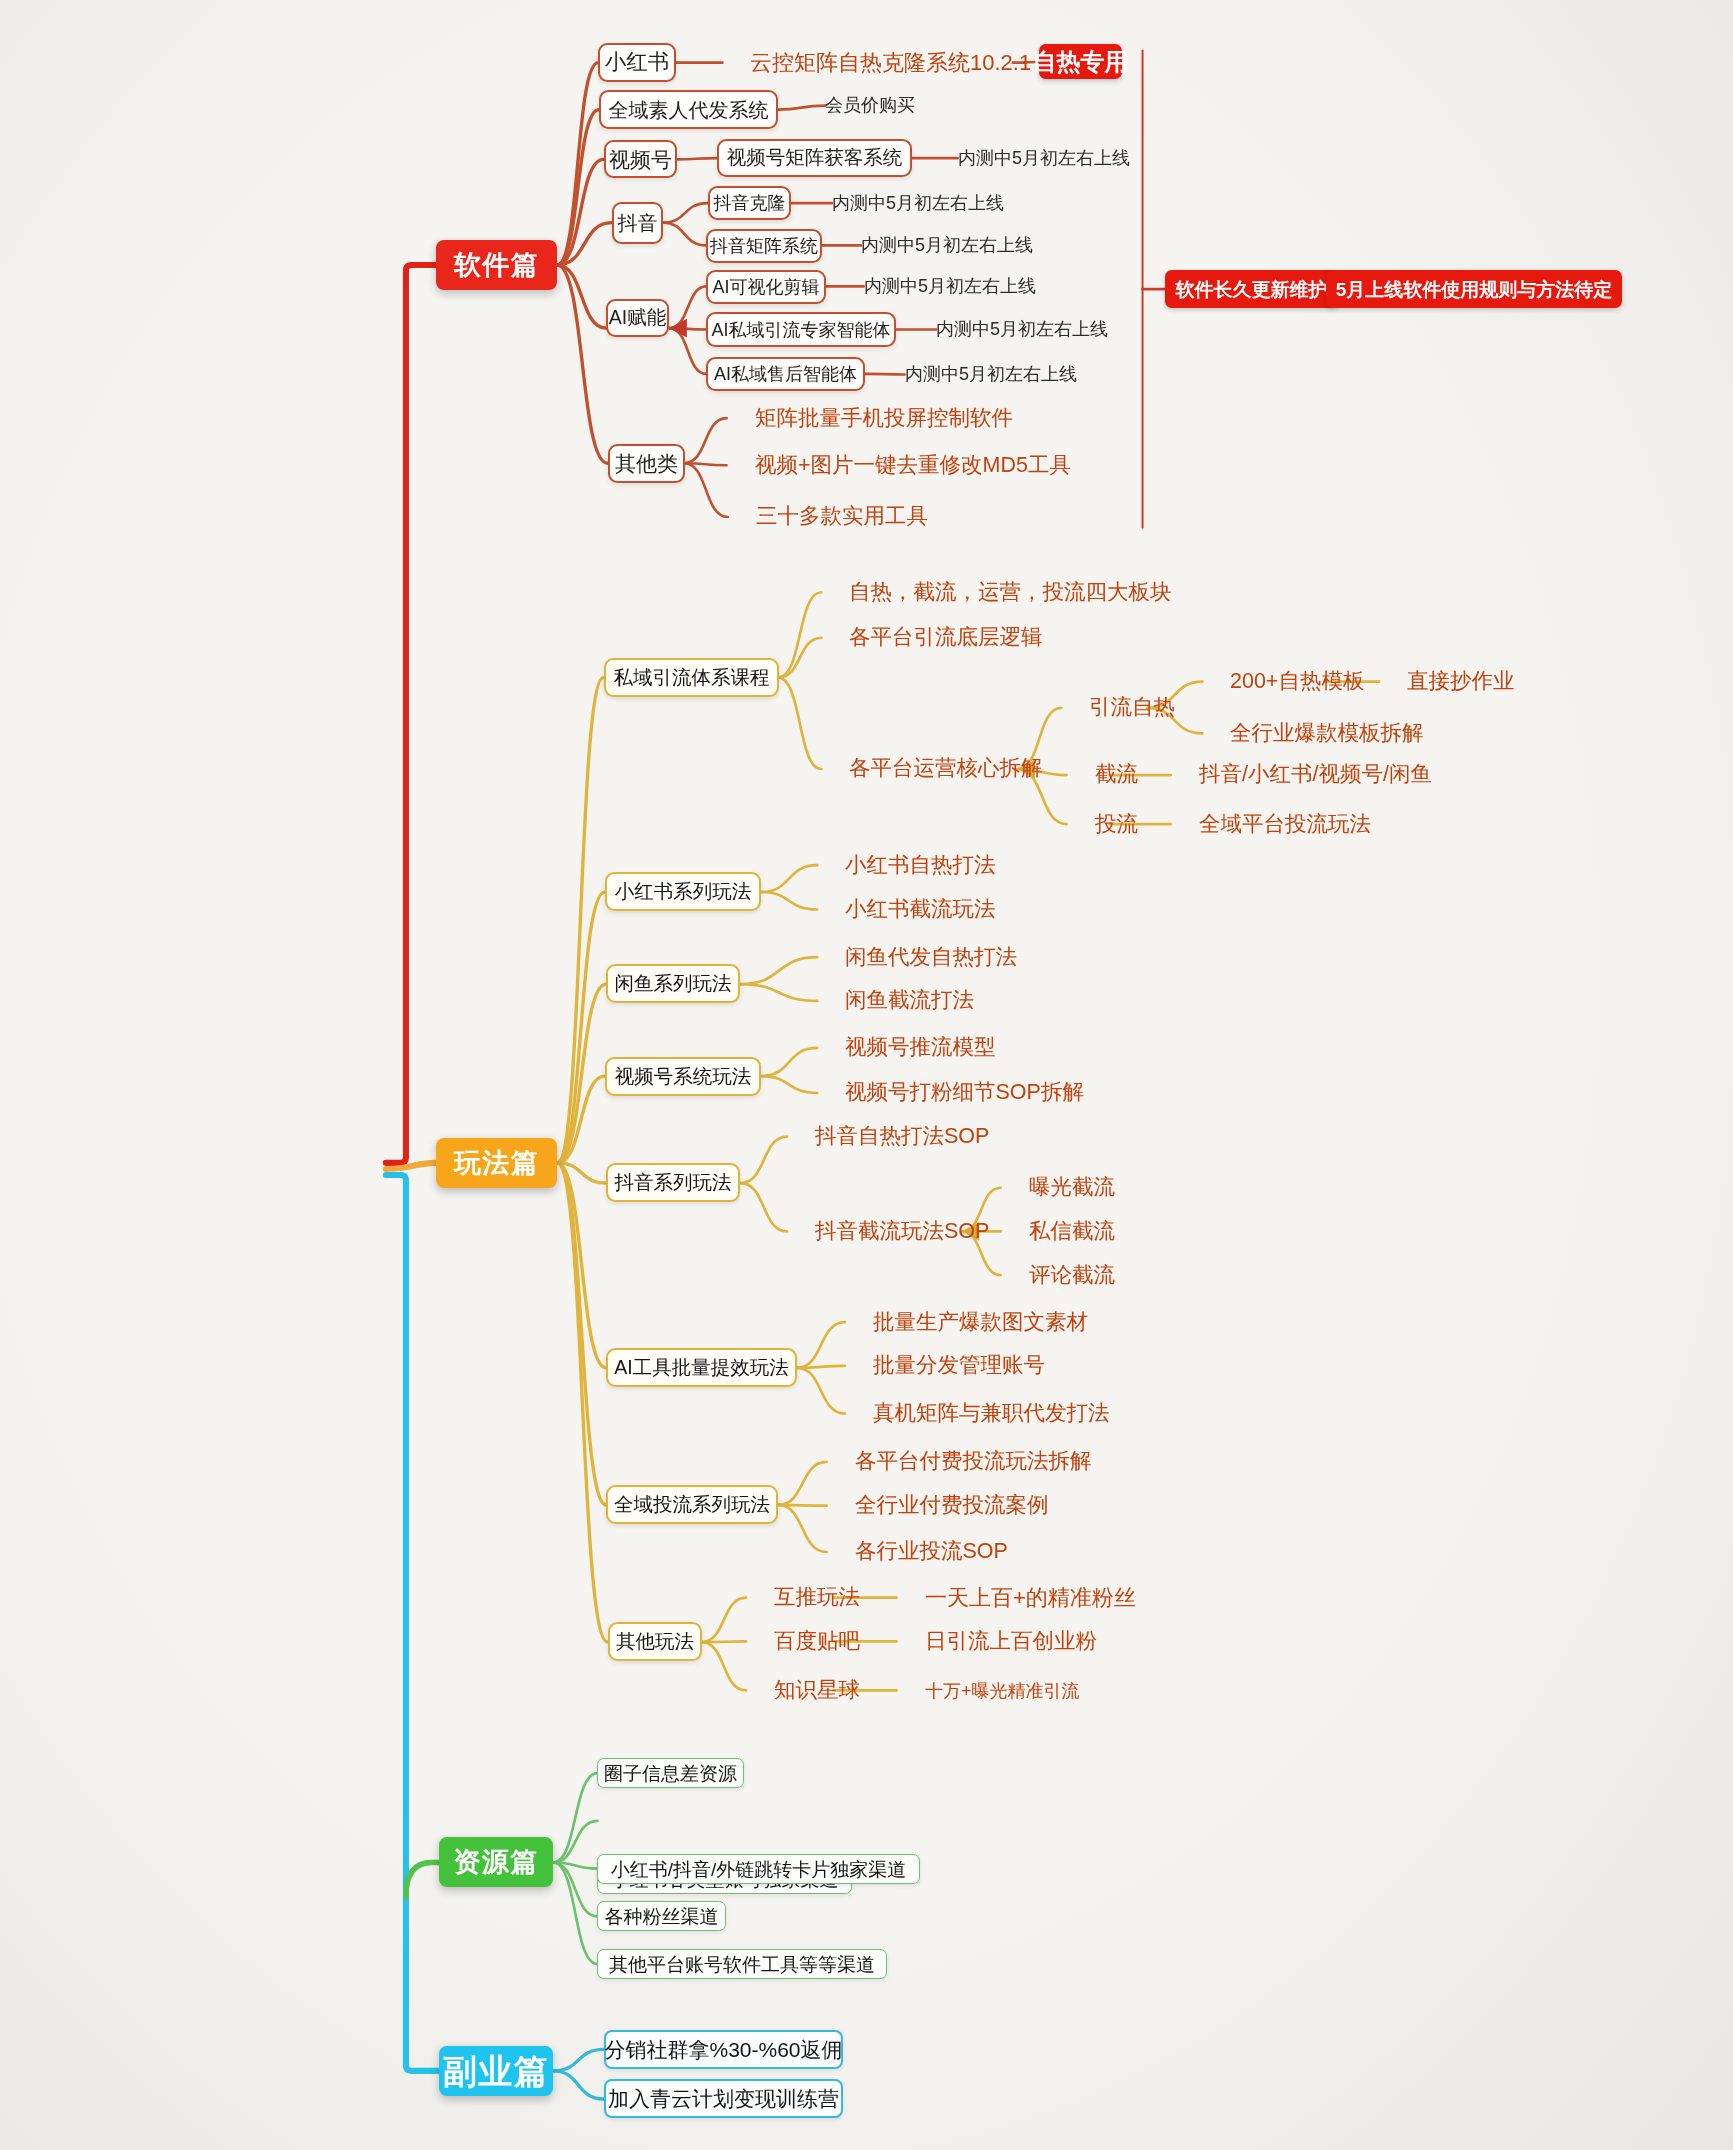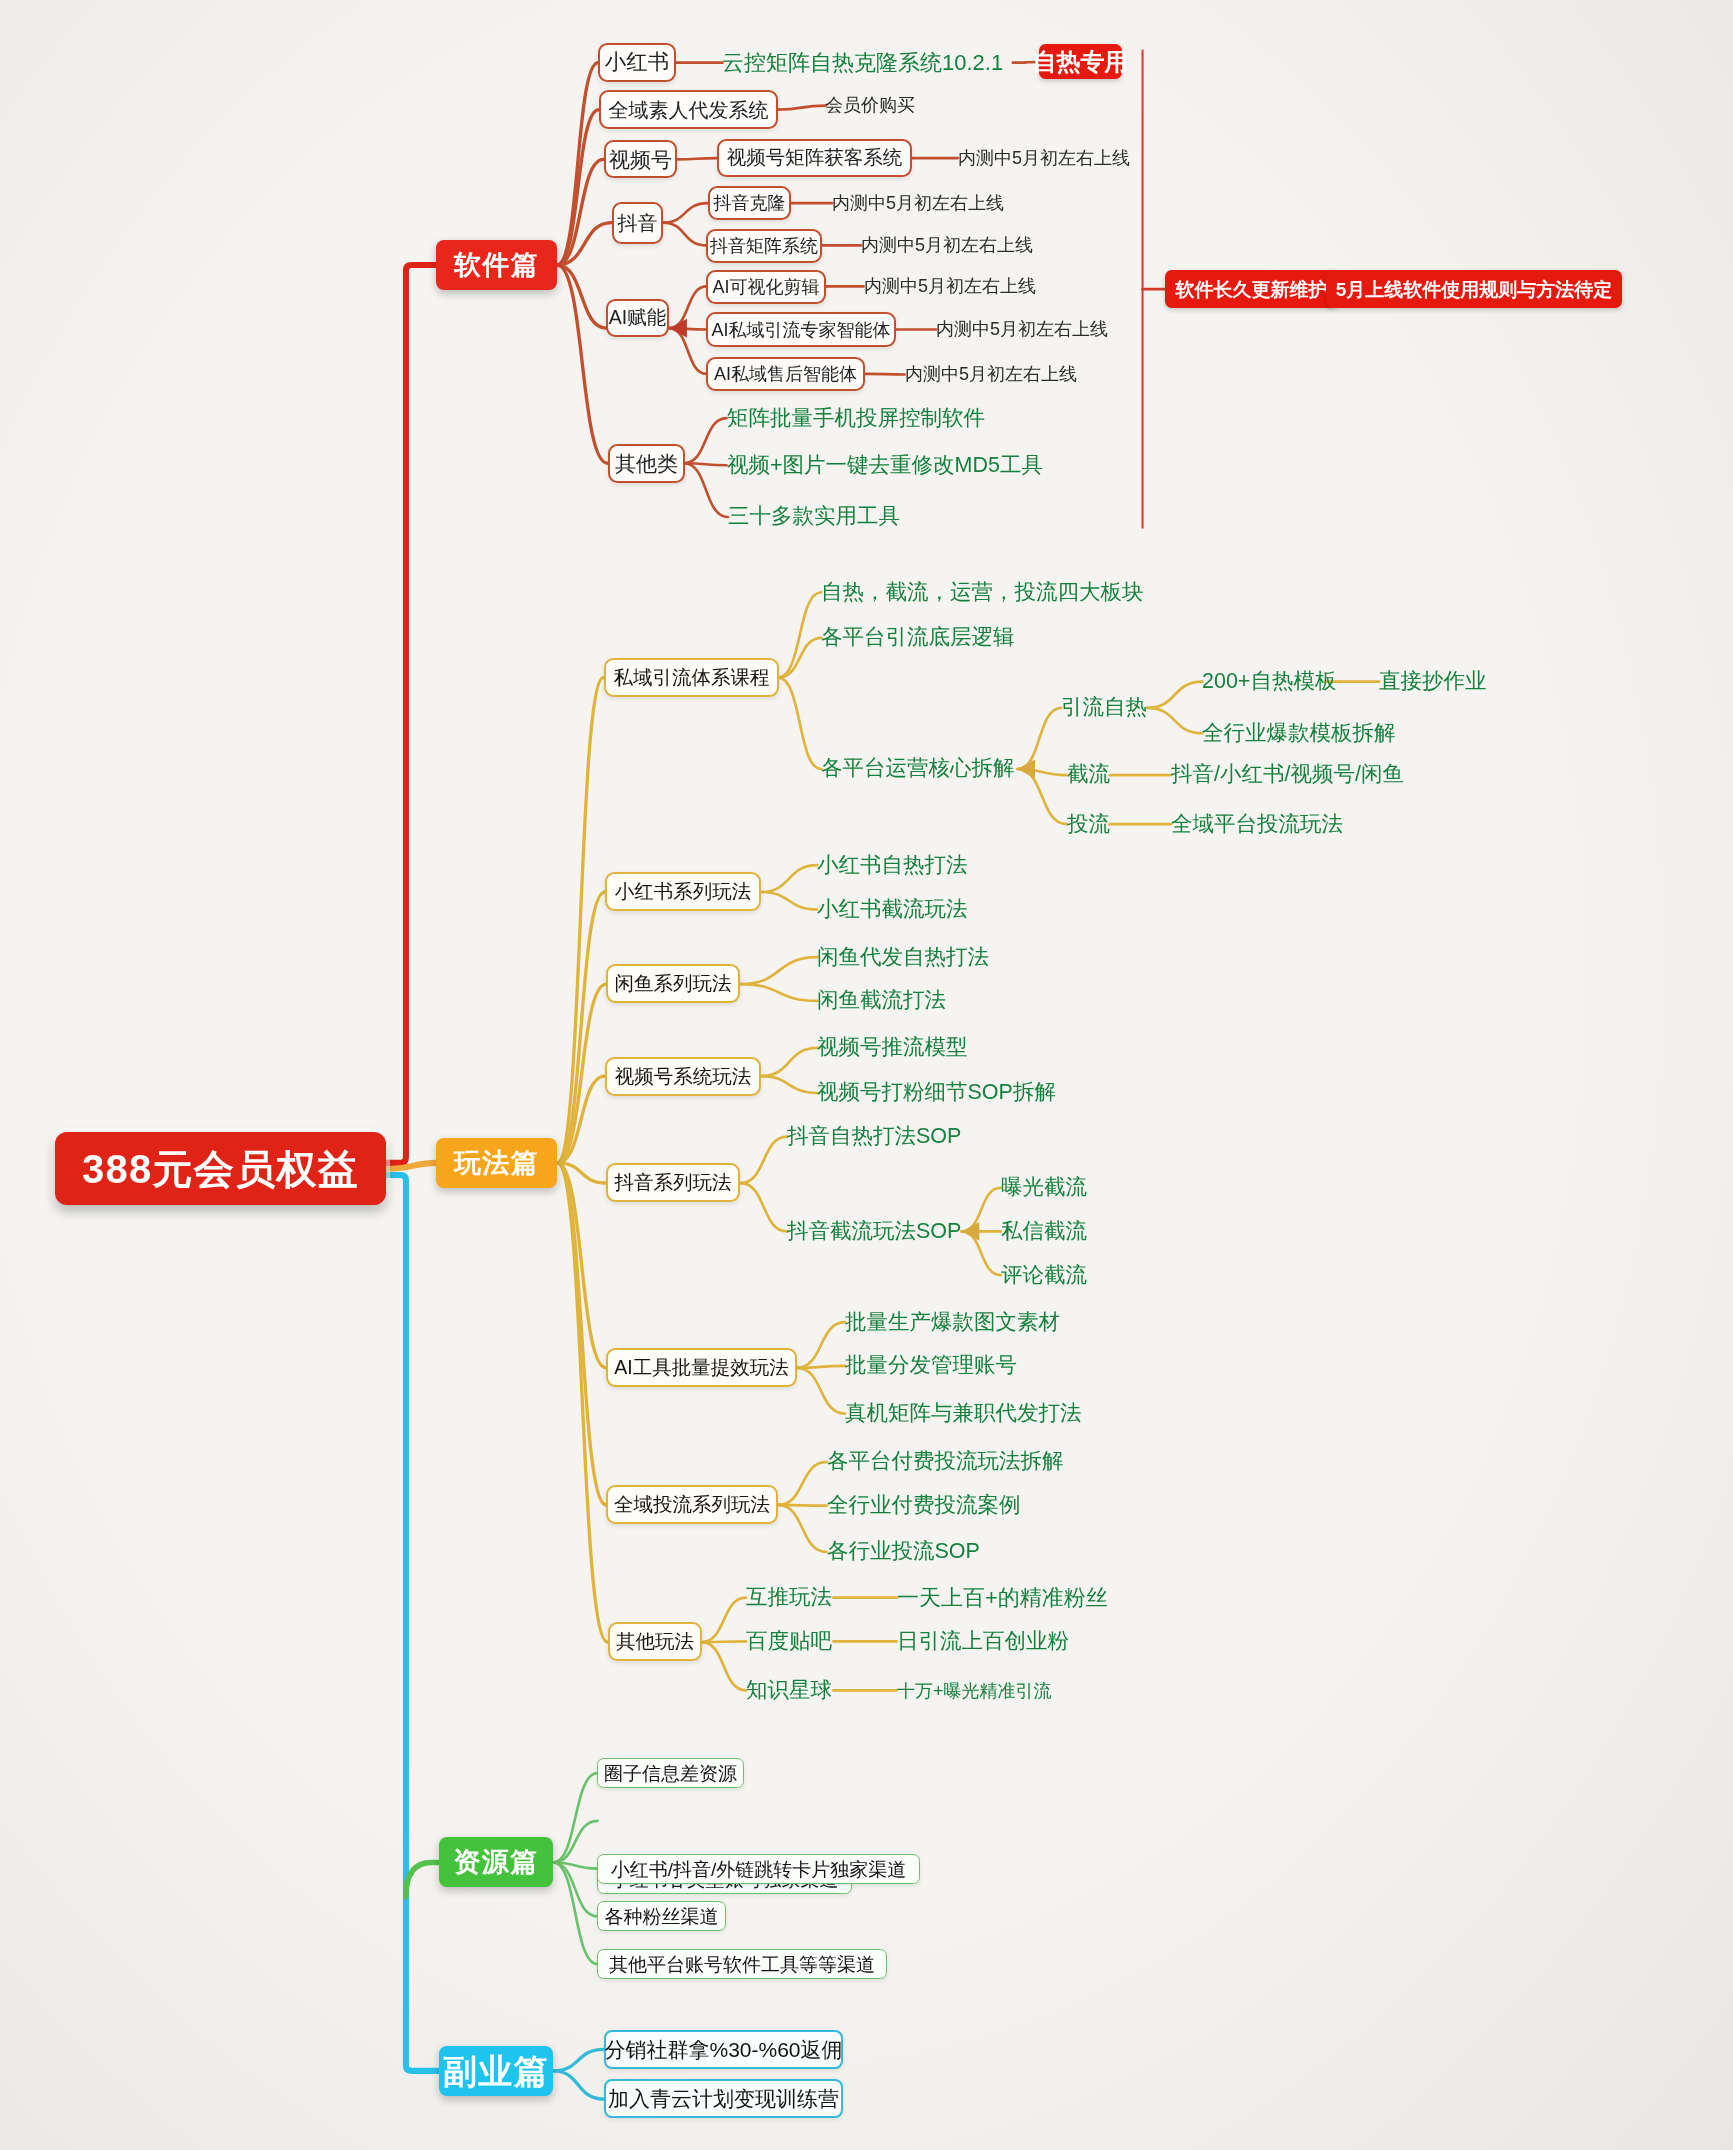--- a/index.html
+++ b/index.html
@@ -25,21 +25,21 @@
   .branch{color:#fff;font-weight:bold;border-radius:8px;box-shadow:0 3.4px 8px rgba(0,0,0,.22);letter-spacing:1.3px;}
   .bg-soft{background:var(--branch-soft);}
   .bg-play{background:var(--branch-play);}
   .bg-res{background:var(--branch-res);}
   .bg-side{background:var(--branch-side);}
   .sbox{background:var(--box-bg);border:2px solid var(--line-soft);border-radius:9.4px;color:#1f1f1f;box-shadow:0 2px 5.4px rgba(0,0,0,.10);}
   .gbox{background:#fffdf6;border:2px solid var(--line-gold);border-radius:9.4px;color:#141414;box-shadow:0 2px 5.4px rgba(0,0,0,.10);}
   .grbox{background:#fcfefc;border:1.3px solid var(--line-green);border-radius:6.7px;color:#141414;box-shadow:0 1.3px 4px rgba(0,0,0,.08);}
   .cybox{background:#fafdfe;border:2px solid var(--line-cyan);border-radius:8px;color:#141414;box-shadow:0 1.3px 4px rgba(0,0,0,.08);}
   .badge{background:var(--red);color:#fff;font-weight:bold;border-radius:6.7px;box-shadow:0 2px 5.4px rgba(0,0,0,.2);}
-  .leaf{justify-content:flex-start;color:#15803d;}
+  .leaf{justify-content:flex-start;color:#c2410c;margin-left:28px;}
   .note{justify-content:flex-start;color:#2b2b2b;}
 </style>
 </head>
 <body style="background: radial-gradient(at 45% 45%, rgb(245, 244, 241) 55%, rgb(233, 231, 227) 100%);">
 
 <div id="canvas">
   <svg id="edges" width="1734" height="2151" viewBox="0 0 2580 3200">
       <path d="M 574 1730 L 596 1730 Q 604 1730 604 1722 L 604 402 Q 604 394 612 394 L 649 394" fill="none" stroke="#e02317" stroke-width="9" stroke-linecap="round"></path>
       <path d="M 574 1739 C 612 1739 618 1730 649 1730" fill="none" stroke="#f2a93b" stroke-width="9" stroke-linecap="round"></path>
       <path d="M 574 1748 L 596 1748 Q 604 1748 604 1756 L 604 3073 Q 604 3081 612 3081 L 653 3081" fill="none" stroke="#27c0e8" stroke-width="9" stroke-linecap="round"></path>
@@ -118,21 +118,20 @@
       <path d="M 823 2771 C 859.3 2771, 852.7 2780, 889 2780" fill="none" stroke="#6cc26c" stroke-width="4" stroke-linecap="round"></path>
       <path d="M 823 2771 C 859.3 2771, 852.7 2851, 889 2851" fill="none" stroke="#6cc26c" stroke-width="4" stroke-linecap="round"></path>
       <path d="M 823 2771 C 859.3 2771, 852.7 2922, 889 2922" fill="none" stroke="#6cc26c" stroke-width="4" stroke-linecap="round"></path>
       <path d="M 823 3081 C 864.25 3081, 856.75 3049, 898 3049" fill="none" stroke="#35b9d9" stroke-width="5" stroke-linecap="round"></path>
       <path d="M 823 3081 C 864.25 3081, 856.75 3123, 898 3123" fill="none" stroke="#35b9d9" stroke-width="5" stroke-linecap="round"></path>
       <polygon points="996,488 1022,474 1022,502" fill="#c0392b"></polygon>
       <polygon points="1514,1144 1540,1130 1540,1158" fill="#d8a93c"></polygon>
       <polygon points="1431,1832 1457,1818 1457,1846" fill="#d8a93c"></polygon>
     </svg>
 
-<div class="node root" style="left: 55px; top: 1132px; width: 331px; height: 73px; font-size: 40px;">388元会员权益</div>
     <div class="node branch bg-soft" style="left: 436px; top: 240px; width: 121px; height: 50px; font-size: 27px;">软件篇</div>
     <div class="node branch bg-play" style="left: 436px; top: 1138px; width: 121px; height: 50px; font-size: 27px;">玩法篇</div>
     <div class="node branch bg-res" style="left: 439px; top: 1837px; width: 114px; height: 50px; font-size: 27px;">资源篇</div>
     <div class="node branch bg-side" style="left: 439px; top: 2046px; width: 114px; height: 50px; font-size: 34px;">副业篇</div>
     <div class="node sbox" style="left: 598px; top: 43px; width: 78px; height: 39px; font-size: 21.5px;">小红书</div>
     <div class="node leaf" style="left: 722px; top: 49px; width: 290px; height: 27px; font-size: 22px;">云控矩阵自热克隆系统10.2.1</div>
     <div class="node badge" style="left: 1039px; top: 44px; width: 83px; height: 35px; font-size: 24px;">自热专用</div>
     <div class="node sbox" style="left: 599px; top: 90px; width: 179px; height: 39px; font-size: 20px;">全域素人代发系统</div>
     <div class="node note" style="left: 825px; top: 93px; width: 94px; height: 24px; font-size: 18px;">会员价购买</div>
     <div class="node sbox" style="left: 604px; top: 140px; width: 73px; height: 38px; font-size: 21px;">视频号</div>

